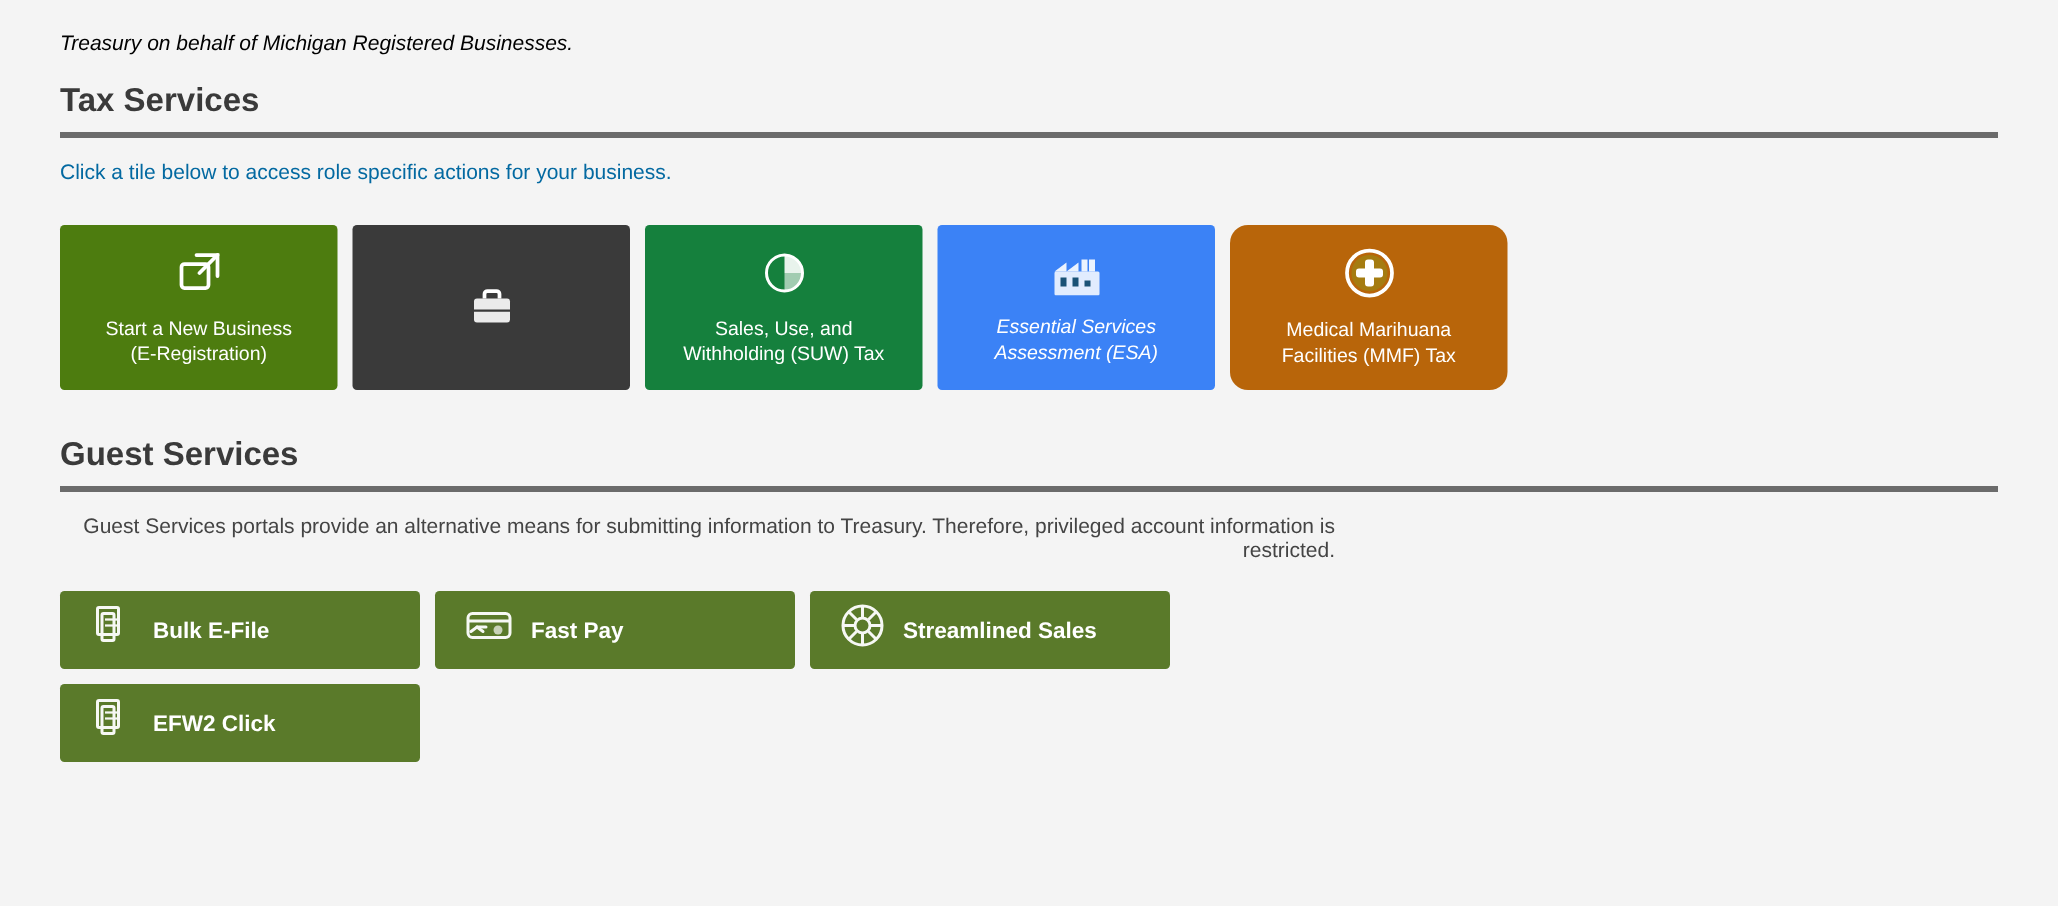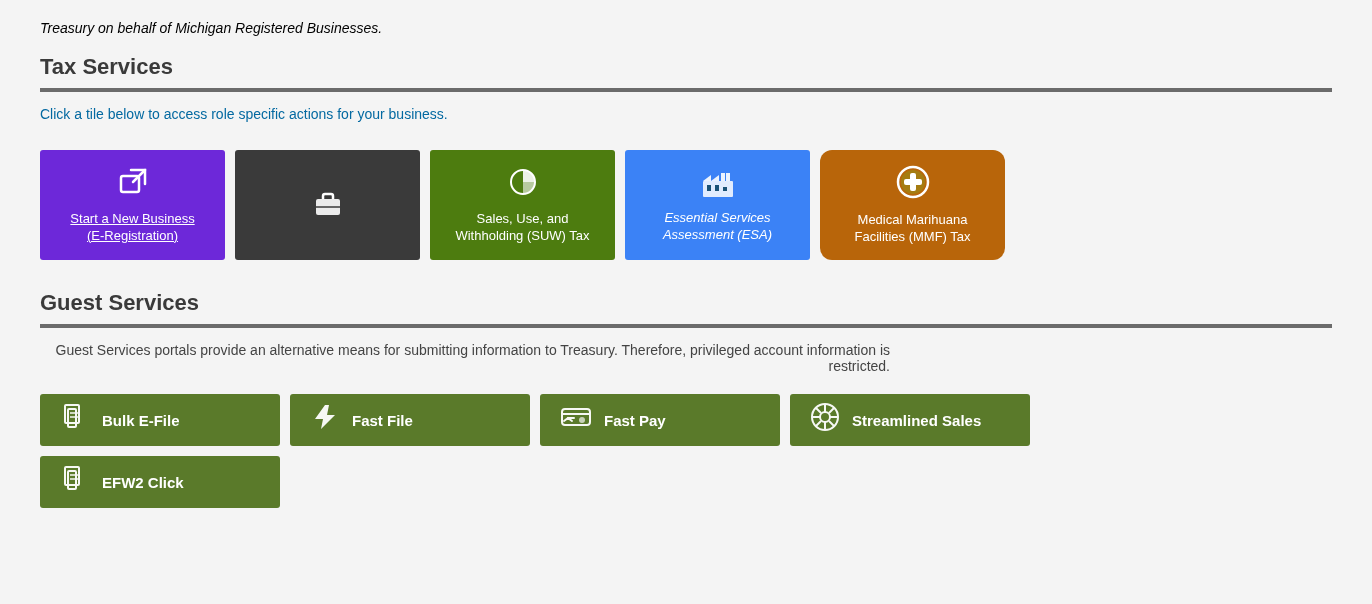--- a/index.html
+++ b/index.html
@@ -54,23 +54,23 @@
       gap: 8px;
     }
     .tile .tile-icon {
       font-size: 28px;
       line-height: 1;
     }
     .tile .tile-label {
       font-size: 13px;
       line-height: 1.3;
     }
-    .tile-red { background-color: #6d28d9; text-decoration: underline; }
+    .tile-red { background-color: #4d7c0f; }
     .tile-dark { background-color: #3a3a3a; }
-    .tile-teal { background-color: #4d7c0f; }
+    .tile-teal { background-color: #15803d; }
     .tile-navy { background-color: #3b82f6; font-style: italic; }
     .tile-orange { background-color: #b8650a; border-radius: 12px; }
 
     .guest-section { margin-top: 10px; }
     .guest-desc {
       font-size: 14px;
       color: #444;
       margin-bottom: 20px;
       max-width: 850px;
       text-align: right;
@@ -193,28 +193,20 @@
         <svg width="28" height="28" viewBox="0 0 28 28" fill="white">
           <rect x="4" y="2" width="14" height="18" rx="1" fill="none" stroke="white" stroke-width="2"></rect>
           <rect x="7" y="6" width="8" height="18" rx="1" fill="none" stroke="white" stroke-width="2"></rect>
           <line x1="9" y1="10" x2="17" y2="10" stroke="white" stroke-width="1.5"></line>
           <line x1="9" y1="14" x2="17" y2="14" stroke="white" stroke-width="1.5"></line>
         </svg>
       </span>
       <span class="btn-label">Bulk E-File</span>
     </button>
 
-    <button class="guest-btn">
-      <span class="btn-icon">
-        <svg width="24" height="28" viewBox="0 0 24 28" fill="white">
-          <polygon points="12,2 2,16 10,16 8,26 22,12 14,12 16,2" fill="white"></polygon>
-        </svg>
-      </span>
-      <span class="btn-label">Fast File</span>
-    </button>
 
     <button class="guest-btn">
       <span class="btn-icon">
         <svg width="32" height="24" viewBox="0 0 32 24" fill="white">
           <rect x="2" y="4" width="28" height="16" rx="3" fill="none" stroke="white" stroke-width="2"></rect>
           <line x1="2" y1="9" x2="30" y2="9" stroke="white" stroke-width="2"></line>
           <circle cx="22" cy="15" r="3" fill="white" opacity="0.7"></circle>
           <line x1="6" y1="9" x2="6" y2="4" stroke="white" stroke-width="0"></line>
           <path d="M8 13 L14 13" stroke="white" stroke-width="2" stroke-linecap="round"></path>
           <path d="M4 16 L8 13 L12 16" stroke="white" stroke-width="2" fill="none" stroke-linecap="round"></path>

